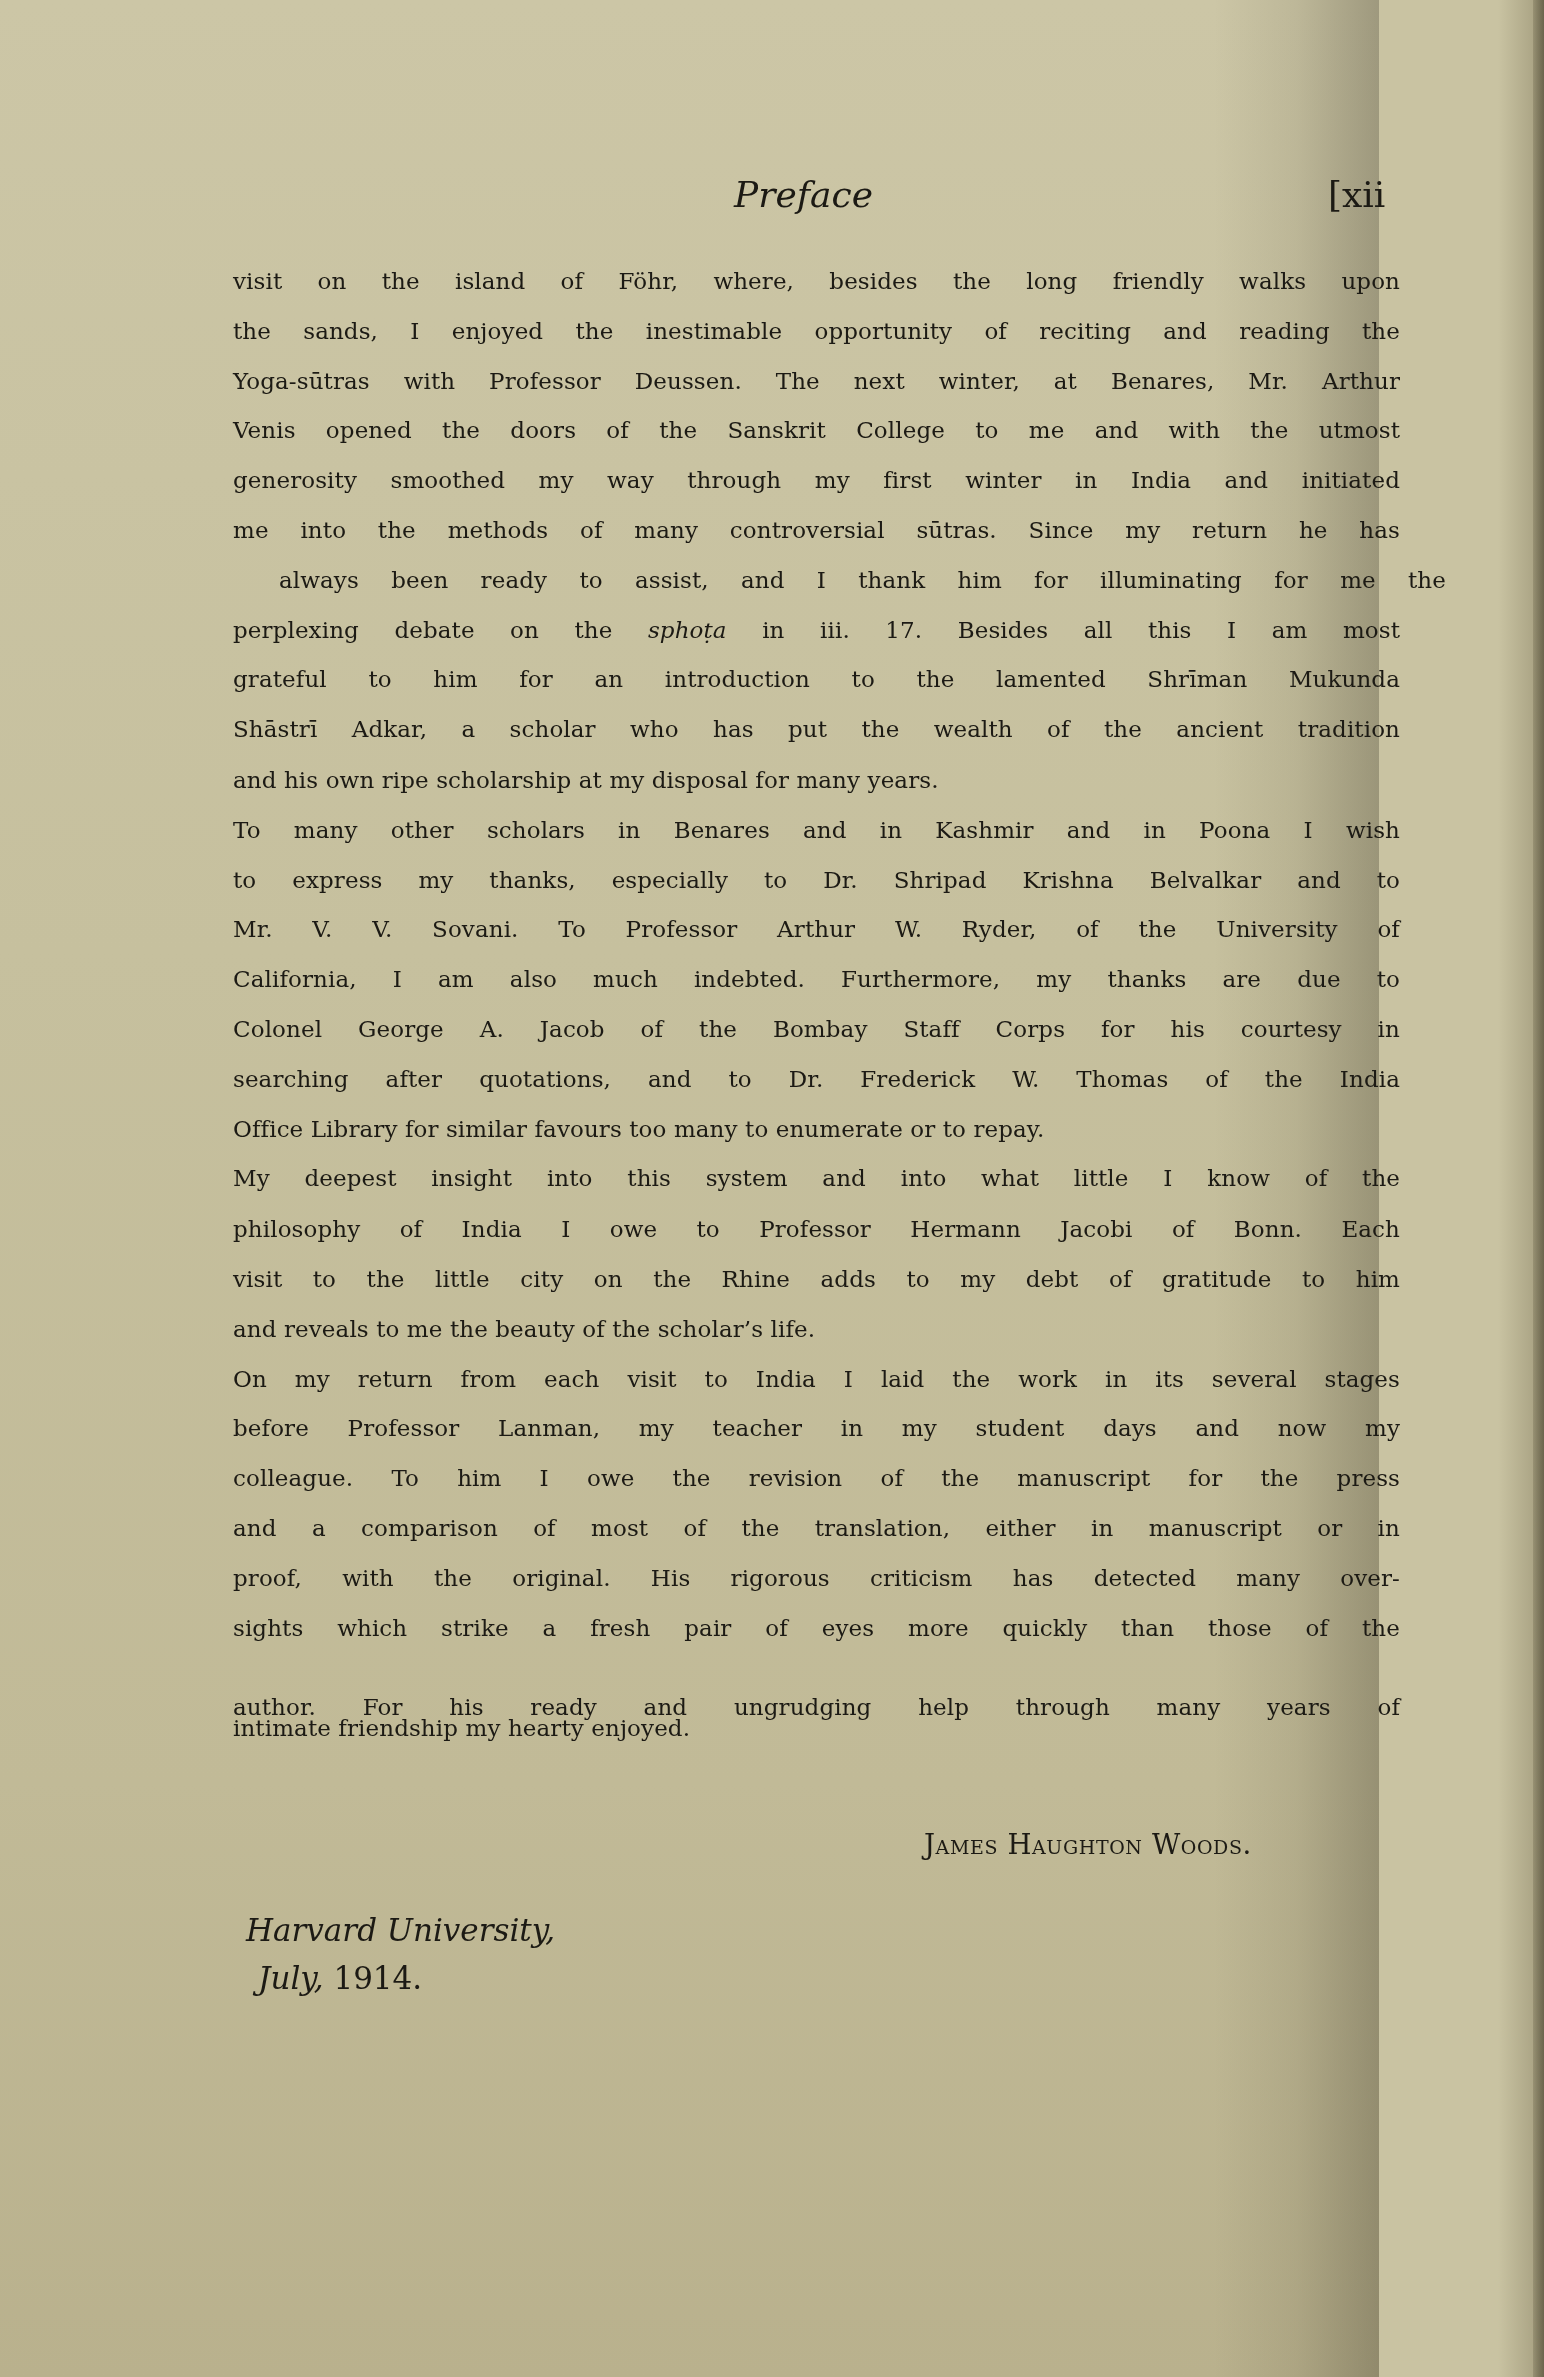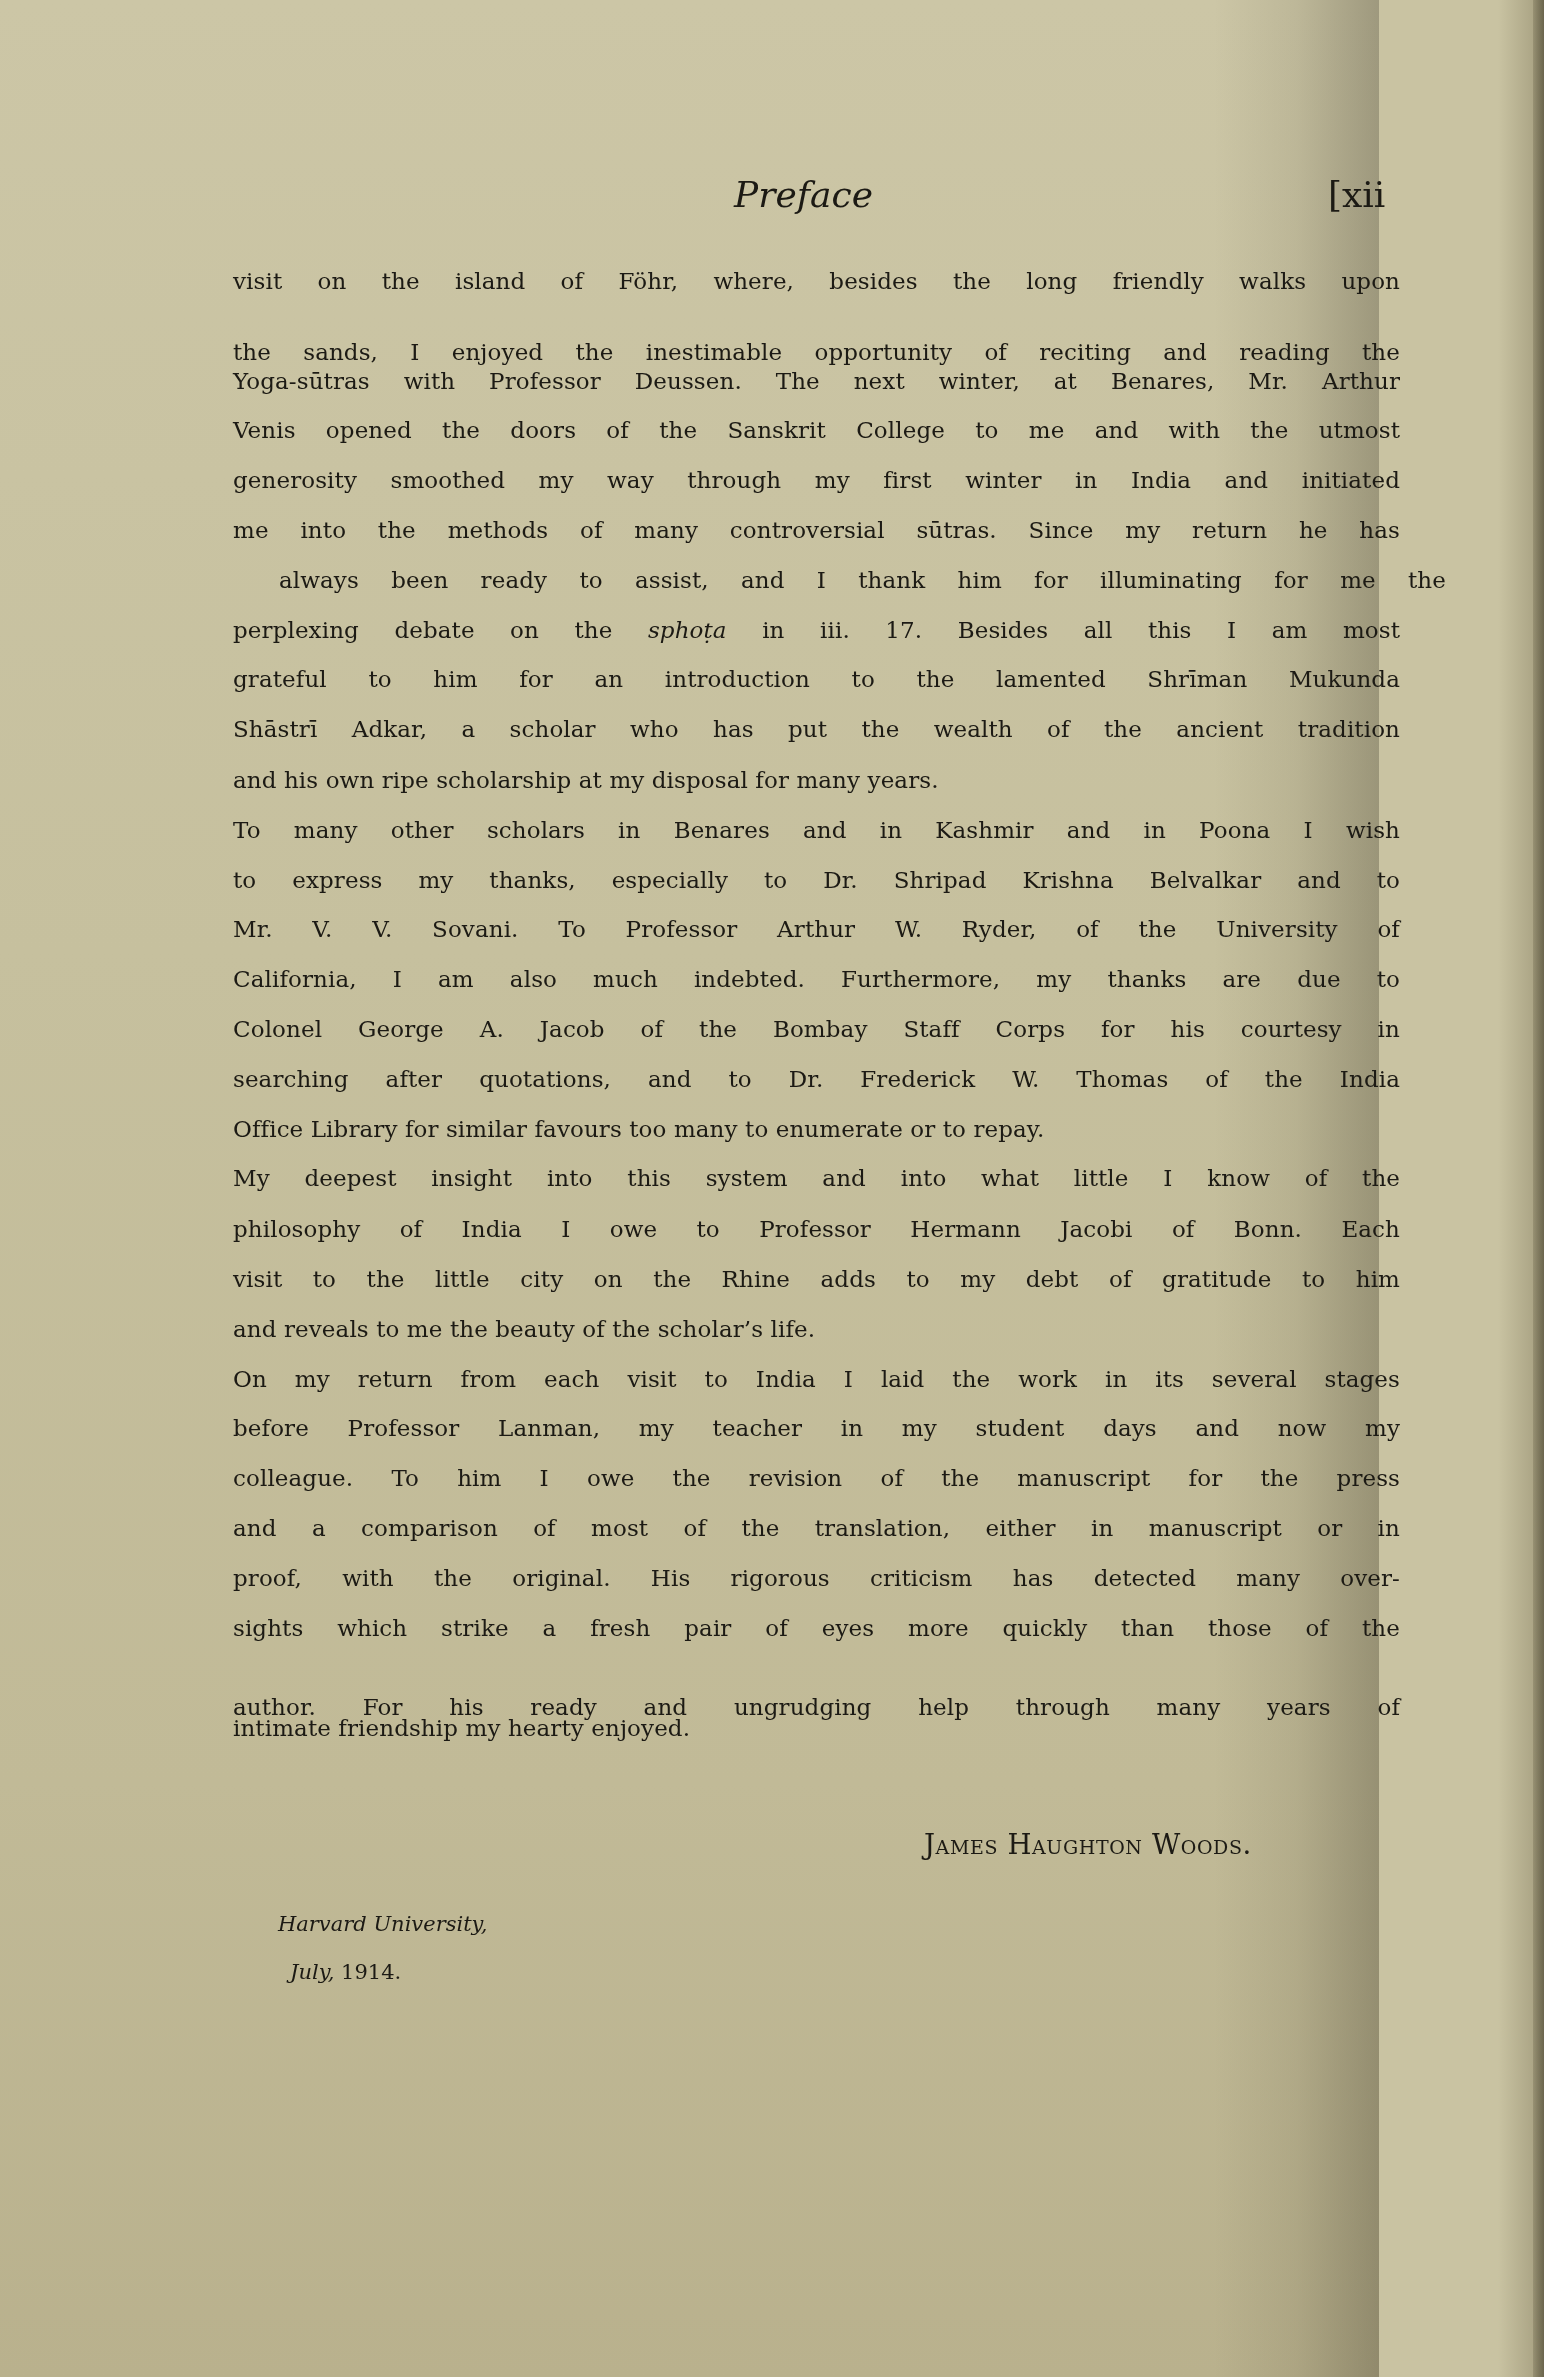--- a/index.html
+++ b/index.html
@@ -67,41 +67,40 @@
       position: absolute;
       top: 1828px;
       left: 924px;
       font-size: 27.5px;
       font-variant: small-caps;
       letter-spacing: 0.6px;
     }
     .place {
       position: absolute;
       left: 246px;
-      font-size: 21px;
+      font-size: 31px;
       font-style: italic;
-      margin-left: 32px;
     }
     .place-line1 { top: 1912px; }
     .place-line2 { top: 1960px; left: 258px; }
     .place-line2 .roman { font-style: normal; }
   </style>
 </head>
 <body>
 
 <div class="page">
   <div class="edge-strip"></div>
   <div class="spine-marks"></div>
 
   <div class="running-head head-title">Preface</div>
   <div class="running-head head-pageno">[xii</div>
 
   <div id="body-text">
       <div class="line" style="top: 270px;">visit on the island of Föhr, where, besides the long friendly walks upon</div>
-      <div class="line" style="top: 320px; margin-top: 21px;">the sands, I enjoyed the inestimable opportunity of reciting and reading the</div>
+      <div class="line" style="top: 320px;">the sands, I enjoyed the inestimable opportunity of reciting and reading the</div>
       <div class="line" style="top: 370px;">Yoga-sūtras with Professor Deussen. The next winter, at Benares, Mr. Arthur</div>
       <div class="line" style="top: 419px;">Venis opened the doors of the Sanskrit College to me and with the utmost</div>
       <div class="line" style="top: 469px;">generosity smoothed my way through my first winter in India and initiated</div>
       <div class="line" style="top: 519px;">me into the methods of many controversial sūtras. Since my return he has</div>
       <div class="line" style="top: 569px; margin-left: 46px;">always been ready to assist, and I thank him for illuminating for me the</div>
       <div class="line" style="top: 619px;"><span>perplexing debate on the </span><span class="it">sphoṭa</span><span> in iii. 17. Besides all this I am most</span></div>
       <div class="line" style="top: 668px;">grateful to him for an introduction to the lamented Shrīman Mukunda</div>
       <div class="line" style="top: 718px;">Shāstrī Adkar, a scholar who has put the wealth of the ancient tradition</div>
       <div class="line last" style="top: 769px;">and his own ripe scholarship at my disposal for many years.</div>
       <div class="line" style="top: 819px;">To many other scholars in Benares and in Kashmir and in Poona I wish</div>

